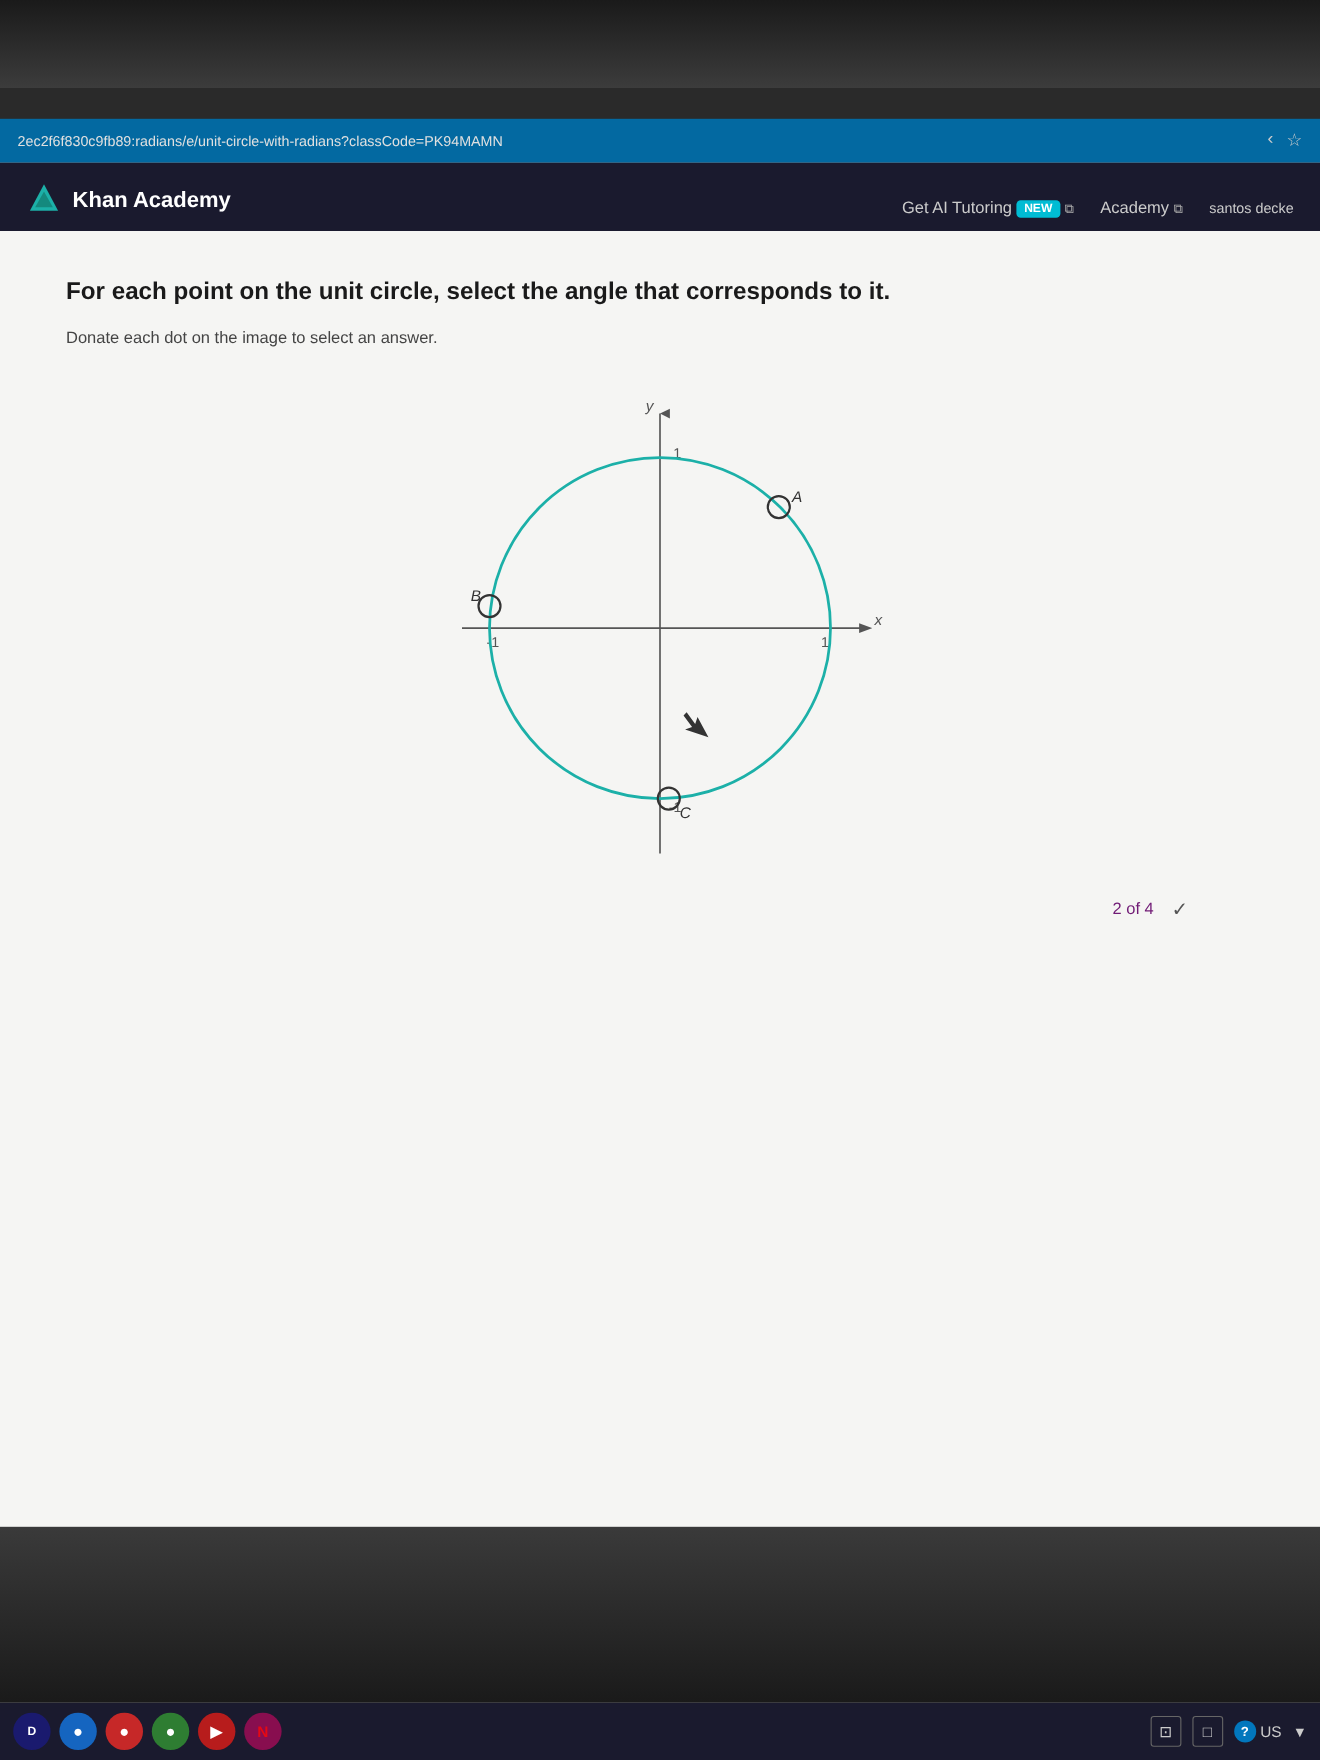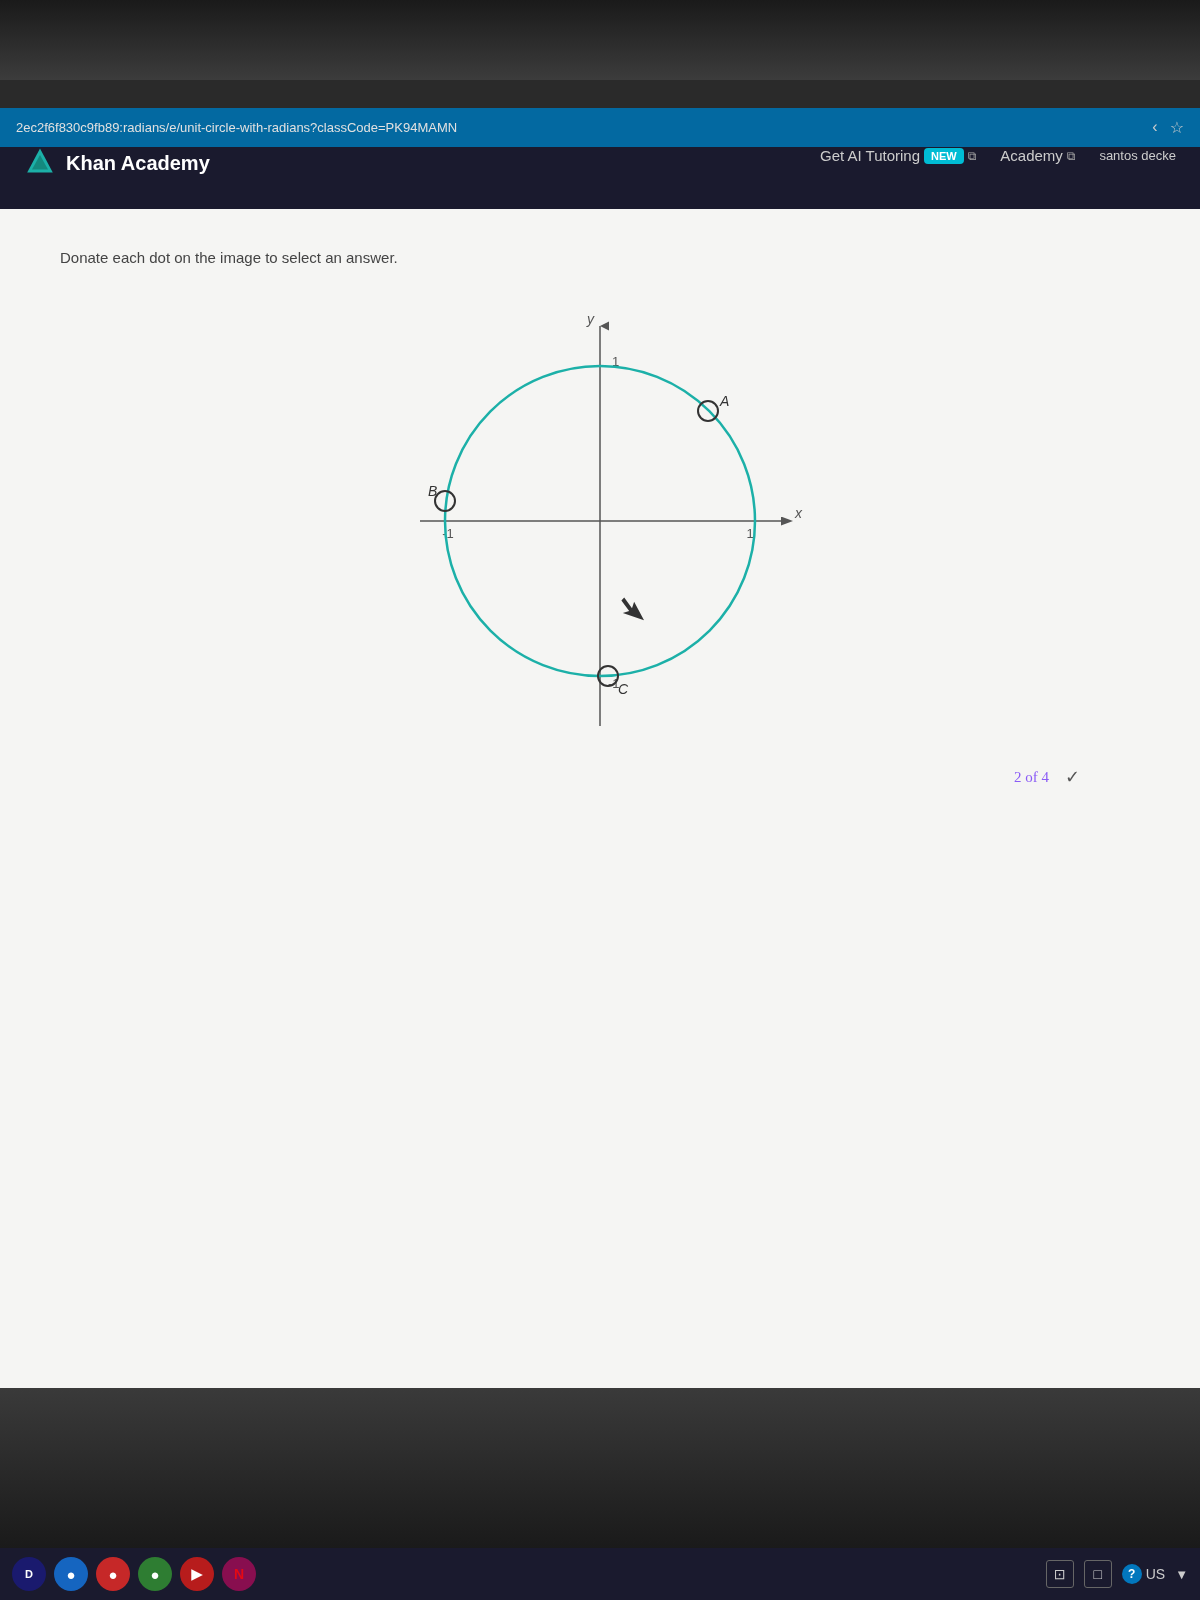--- a/index.html
+++ b/index.html
@@ -45,24 +45,24 @@
     
     .page-content {
       width: 100%;
       background: #f0f0f0;
       min-height: 1480px;
     }
 
     
     .navbar {
       background: #1a1a2e;
-      padding: 0 24px;
+      padding: 12px 24px;
       height: 62px;
       display: flex;
-      align-items: flex-start;
+      align-items: flex-end;
       gap: 32px;
     }
 
     .navbar-brand {
       display: flex;
       align-items: center;
       gap: 10px;
       color: white;
       font-size: 20px;
       font-weight: bold;
@@ -150,23 +150,22 @@
     
     .progress-row {
       display: flex;
       justify-content: flex-end;
       padding: 20px 60px;
       align-items: center;
       gap: 16px;
     }
 
     .progress-text {
-      color: #8b5cf6;
+      color: #701a75;
       font-size: 15px;
-      font-family: Liberation Serif, serif;
     }
 
     .progress-check {
       color: #555;
       font-size: 18px;
     }
 
     
     .taskbar {
       position: absolute;
@@ -267,20 +266,21 @@
       </a>
       <a class="nav-link donate-link" href="#">
         <span>Academy</span>
         <span class="external-icon">⧉</span>
       </a>
       <span class="user-name">santos decke</span>
     </div>
   </nav>
 
   <div class="exercise-area">
+    <div class="question-title">For each point on the unit circle, select the angle that corresponds to it.</div>
     <div class="question-instruction">Donate each dot on the image to select an answer.</div>
 
     <div class="diagram-container">
       <svg class="diagram-svg" viewBox="0 0 420 440">
 
         <line x1="30" y1="215" x2="400" y2="215" stroke="#555" stroke-width="1.5" marker-end="url(#arrowR)"></line>
 
         <line x1="210" y1="420" x2="210" y2="20" stroke="#555" stroke-width="1.5" marker-end="url(#arrowU)"></line>
 
         <defs>

